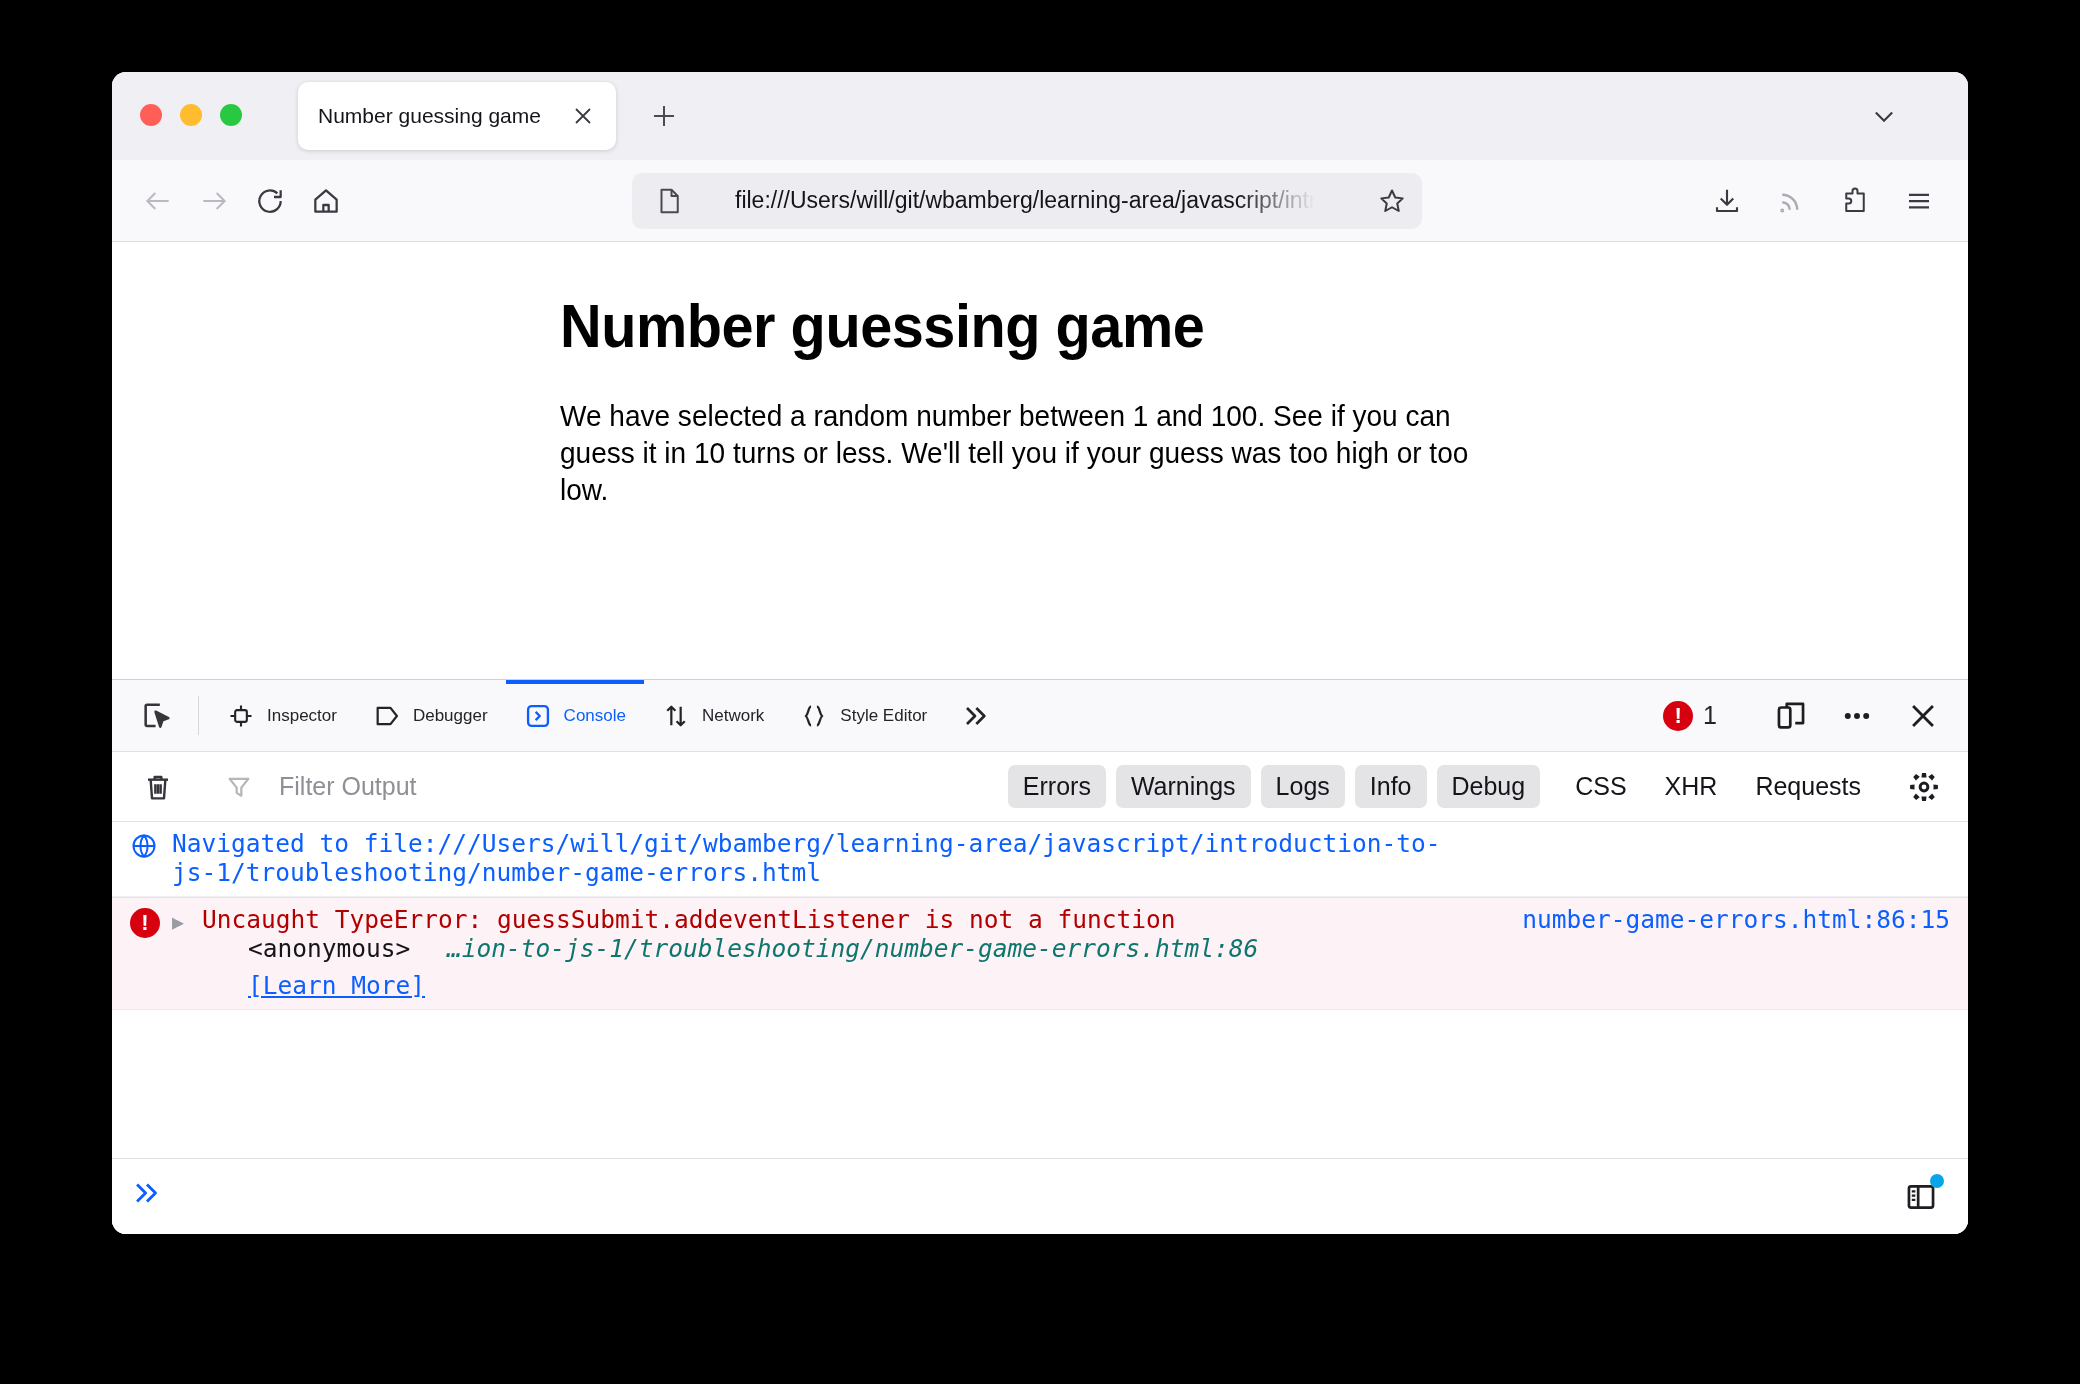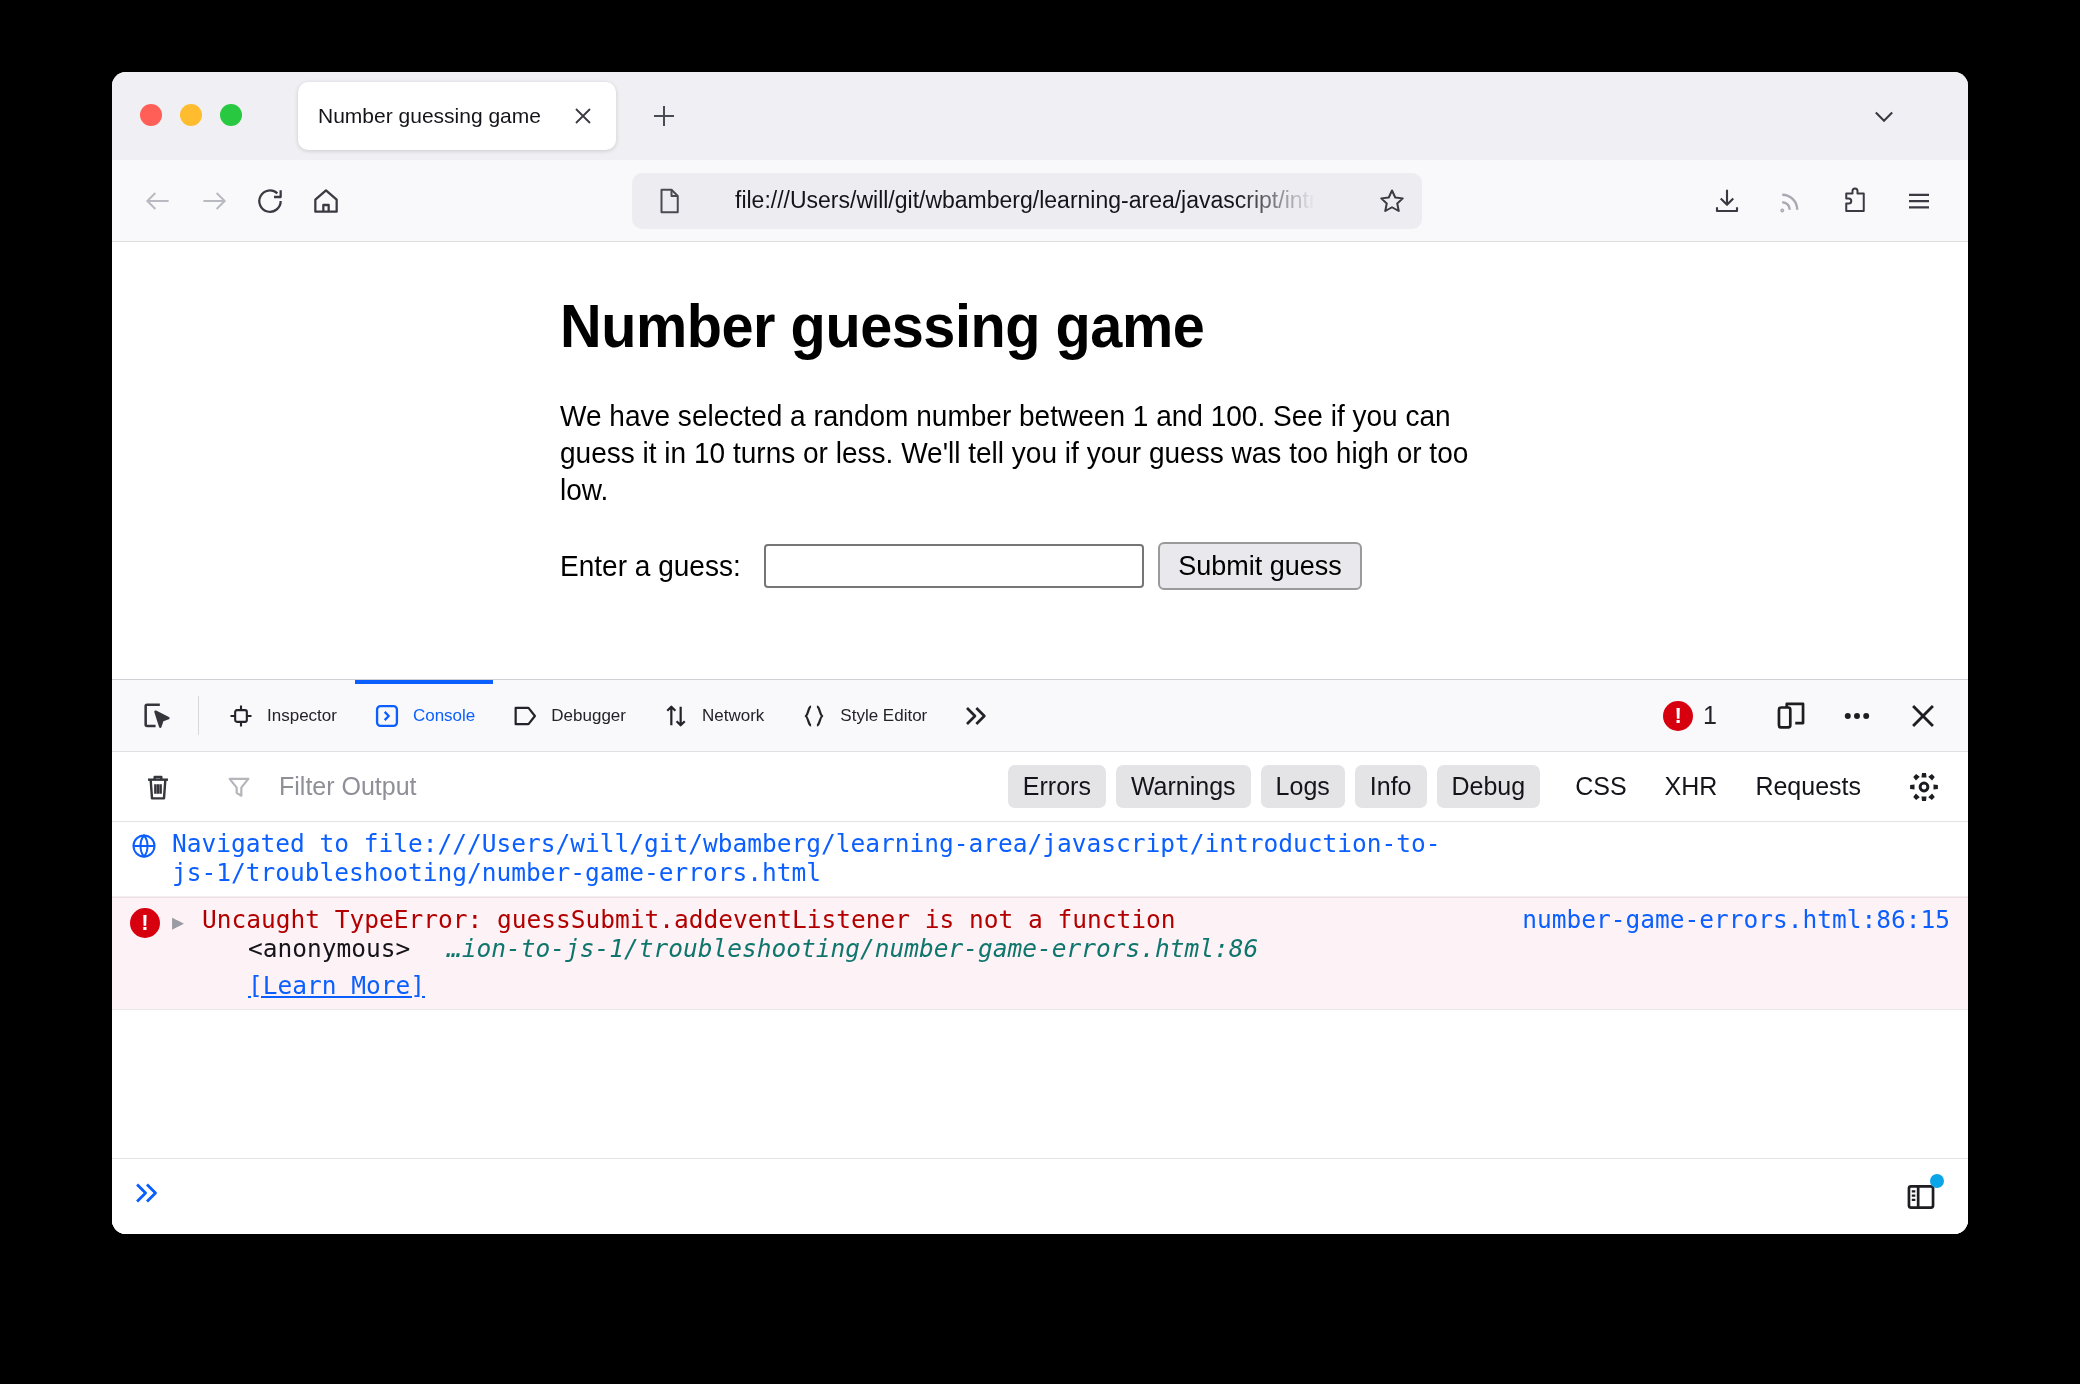--- a/index.html
+++ b/index.html
@@ -430,25 +430,20 @@
               <path d="M4 7 H20 M4 12 H20 M4 17 H20"></path>
             </svg>
         </div>
       </div>
     </div>
 
     <div class="content">
       <div class="page-inner">
         <h1 class="page-title">Number guessing game</h1>
         <p class="page-para">We have selected a random number between 1 and 100. See if you can guess it in 10 turns or less. We'll tell you if your guess was too high or too low.</p>
-        <div class="guess-form">
-          <span class="guess-label">Enter a guess:</span>
-          <input class="guess-input" type="text" value="" style="">
-          <button class="guess-submit">Submit guess</button>
-        </div>
       </div>
     </div>
 
     <div class="devtools">
 
       <div class="dt-toolbar">
         <div class="dt-pick">
           <svg width="34" height="34" viewBox="0 0 24 24" fill="none" stroke="currentColor" stroke-width="1.8" stroke-linejoin="round">
             <path d="M14 4 H5 a1 1 0 0 0-1 1 v13 a1 1 0 0 0 1 1 h6"></path>
             <path d="M11 9 L20 13.5 L15.8 15 L14.3 19.5 Z" fill="currentColor"></path>
@@ -460,37 +455,37 @@
           <div class="dt-tab">
             <span class="ico">
               <svg width="28" height="28" viewBox="0 0 24 24" fill="none" stroke="currentColor" stroke-width="1.8" stroke-linejoin="round">
                 <rect x="7" y="7" width="10" height="10" rx="1.5"></rect>
                   <path d="M12 3 V7 M12 17 V21 M3 12 H7 M17 12 H21"></path>
               </svg>
             </span>
             <span>Inspector</span>
           </div>
 
+          <div class="dt-tab">
+            <span class="ico">
+              <svg width="28" height="28" viewBox="0 0 24 24" fill="none" stroke="currentColor" stroke-width="1.9" stroke-linejoin="round">
+                <path d="M4 5 H15 L20.5 12 L15 19 H4 Z"></path>
+              </svg>
+            </span>
+            <span>Debugger</span>
+          </div>
+
           <div class="dt-tab active">
             <span class="ico">
               <svg width="28" height="28" viewBox="0 0 24 24" fill="none" stroke="currentColor" stroke-width="2" stroke-linejoin="round">
                 <rect x="3.5" y="3.5" width="17" height="17" rx="3"></rect>
                   <path d="M10 8.5 L13.5 12 L10 15.5"></path>
               </svg>
             </span>
             <span>Console</span>
-          </div>
-
-          <div class="dt-tab">
-            <span class="ico">
-              <svg width="28" height="28" viewBox="0 0 24 24" fill="none" stroke="currentColor" stroke-width="1.9" stroke-linejoin="round">
-                <path d="M4 5 H15 L20.5 12 L15 19 H4 Z"></path>
-              </svg>
-            </span>
-            <span>Debugger</span>
           </div>
 
           <div class="dt-tab">
             <span class="ico">
               <svg width="28" height="28" viewBox="0 0 24 24" fill="none" stroke="currentColor" stroke-width="1.9" stroke-linejoin="round">
                 <path d="M8 20 V4 M4.5 7.5 L8 4 L11.5 7.5"></path>
                   <path d="M16 4 V20 M12.5 16.5 L16 20 L19.5 16.5"></path>
               </svg>
             </span>
             <span>Network</span>

